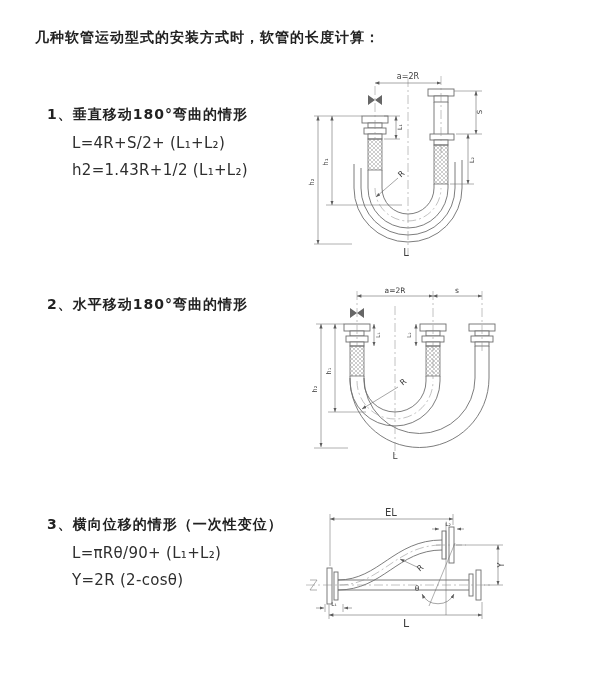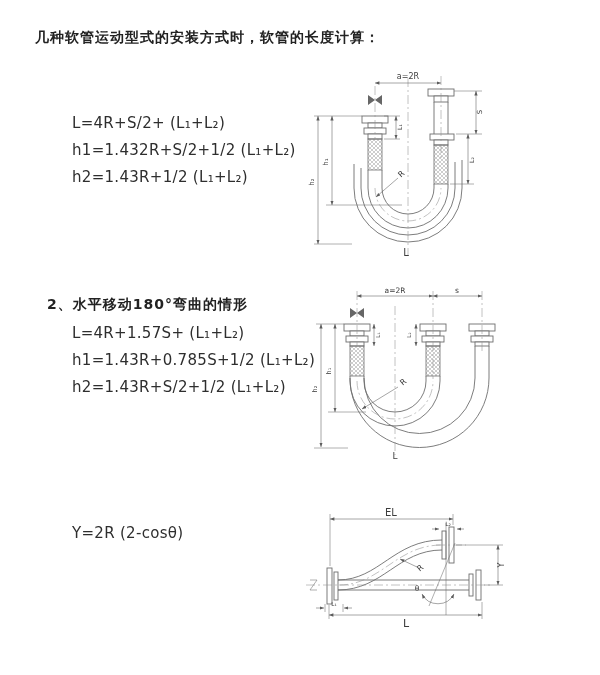--- a/index.html
+++ b/index.html
@@ -32,38 +32,35 @@
   svg .fit{fill:#ffffff;stroke:#6e6e6e;stroke-width:.9;}
   svg .braid{stroke:#6e6e6e;stroke-width:.8;}
   svg .valve{fill:#666;stroke:none;}
 </style>
 </head>
 <body>
 
 <div class="page-title">几种软管运动型式的安装方式时，软管的长度计算：</div>
 
 <div class="section" id="sec1">
+  <div class="heading">1、垂直移动180°弯曲的情形</div>
   <div class="formulas">
     <div class="formula">L=4R+S/2+ (L₁+L₂)</div>
-    <div class="formula">h1=1.432R+S/2+1/2 (L₁+L₂)</div>
     <div class="formula">h2=1.43R+1/2 (L₁+L₂)</div>
   </div>
 </div>
 
 <div class="section" id="sec2">
   <div class="heading">2、水平移动180°弯曲的情形</div>
+</div>
+
+<div class="section" id="sec3">
+  <div class="heading">3、横向位移的情形（一次性变位）</div>
   <div class="formulas">
-    <div class="formula">L=4R+1.57S+ (L₁+L₂)</div>
-    <div class="formula">h1=1.43R+0.785S+1/2 (L₁+L₂)</div>
-    <div class="formula">h2=1.43R+S/2+1/2 (L₁+L₂)</div>
-  </div>
-</div>
-
-<div class="section" id="sec3">
-  <div class="formulas">
+    <div class="formula">L=πRθ/90+ (L₁+L₂)</div>
     <div class="formula">Y=2R (2-cosθ)</div>
   </div>
 </div>
 
 <svg class="diagram" id="dia1" width="250" height="200" viewBox="0 0 250 200">
   <defs>
     <marker id="d1ae" markerWidth="9" markerHeight="8" refX="8" refY="3" orient="auto">
       <path d="M0,0 L8,3 L0,6 Z" fill="#5c5c5c"></path>
       </marker>
     <marker id="d1as" markerWidth="9" markerHeight="8" refX="0" refY="3" orient="auto">

